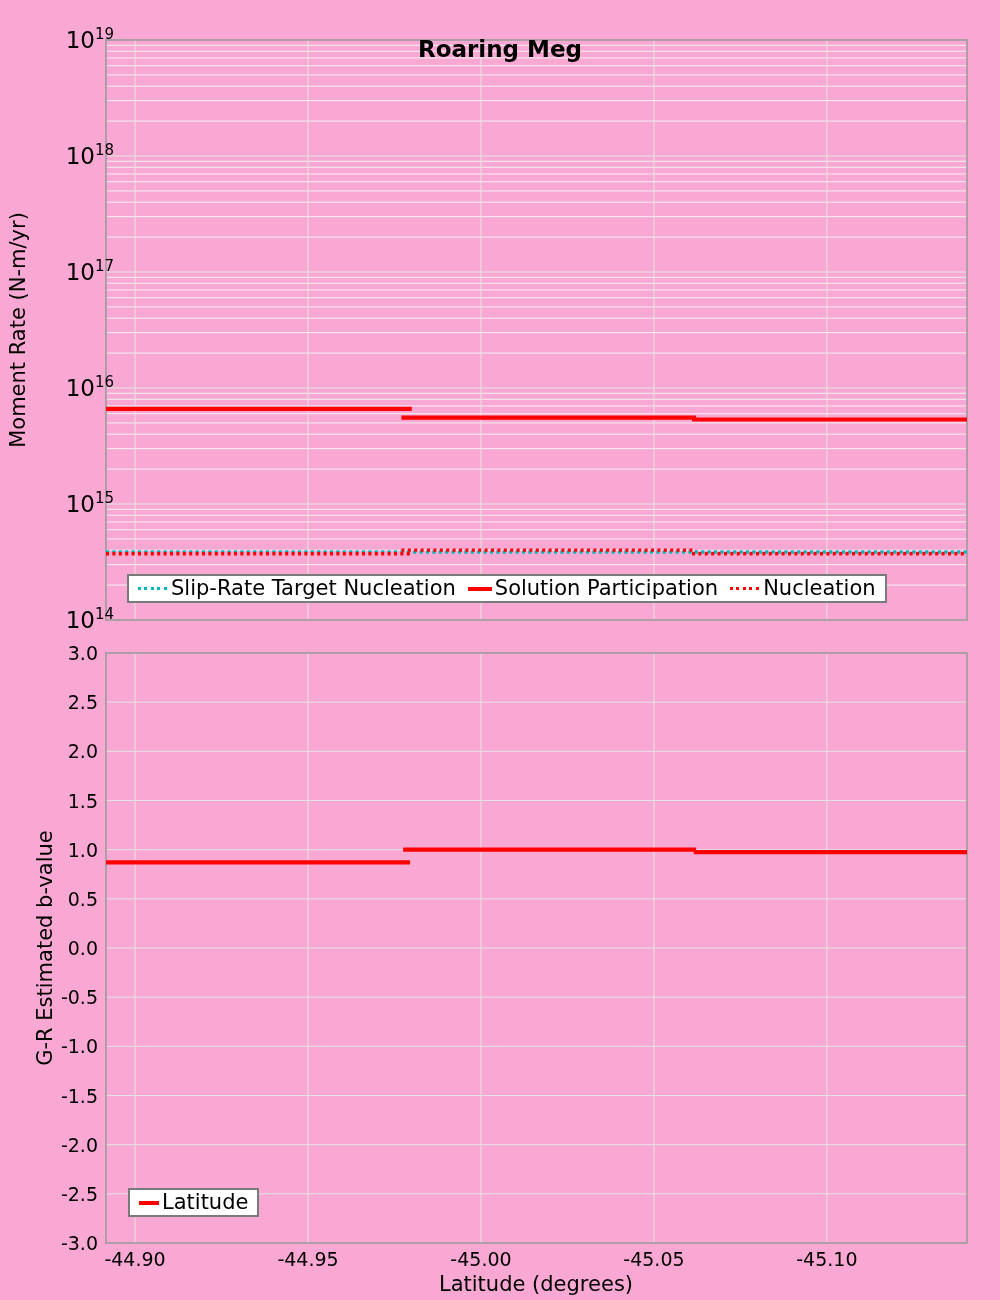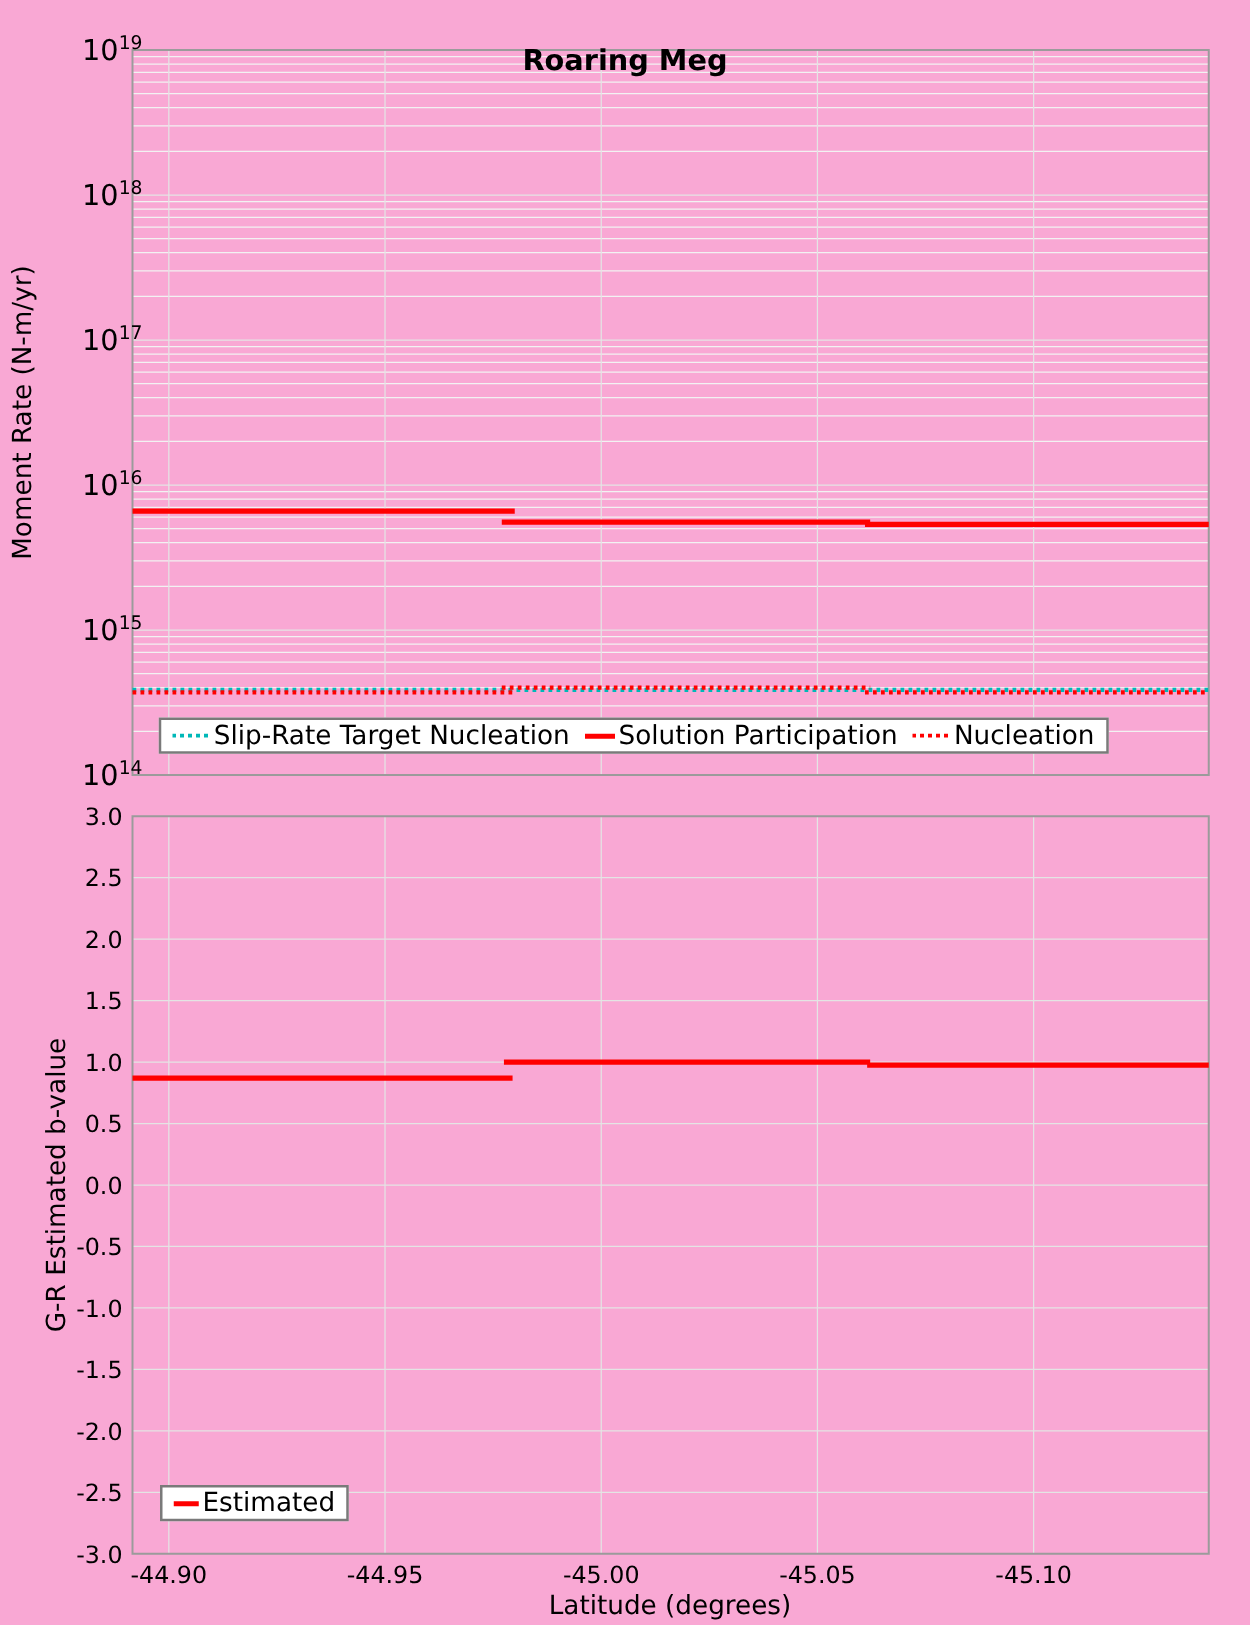--- a/index.html
+++ b/index.html
@@ -170,17 +170,17 @@
     </span>
     <span class="legend-item">
       <span class="sample dotted" style="background:repeating-linear-gradient(90deg,#ff0000 0 3px,transparent 3px 6.4px);height:3.5px;"></span>
       <span>Nucleation</span>
     </span>
   </div>
 
   <div class="legend-box" style="left:128px;top:1188px;">
     <span class="legend-item">
       <span class="sample solid" style="background:#ff0000;width:20px;"></span>
-      <span>Estimated</span>
+      <span>Latitude</span>
     </span>
   </div>
 
 </div>
 
 </body></html>

